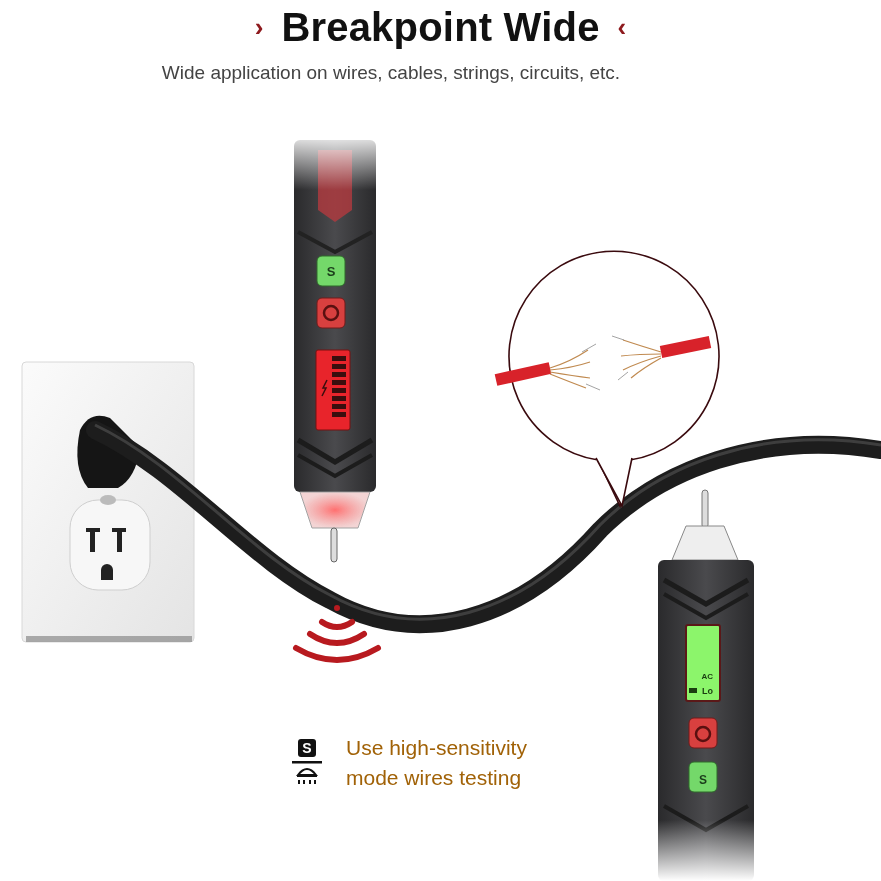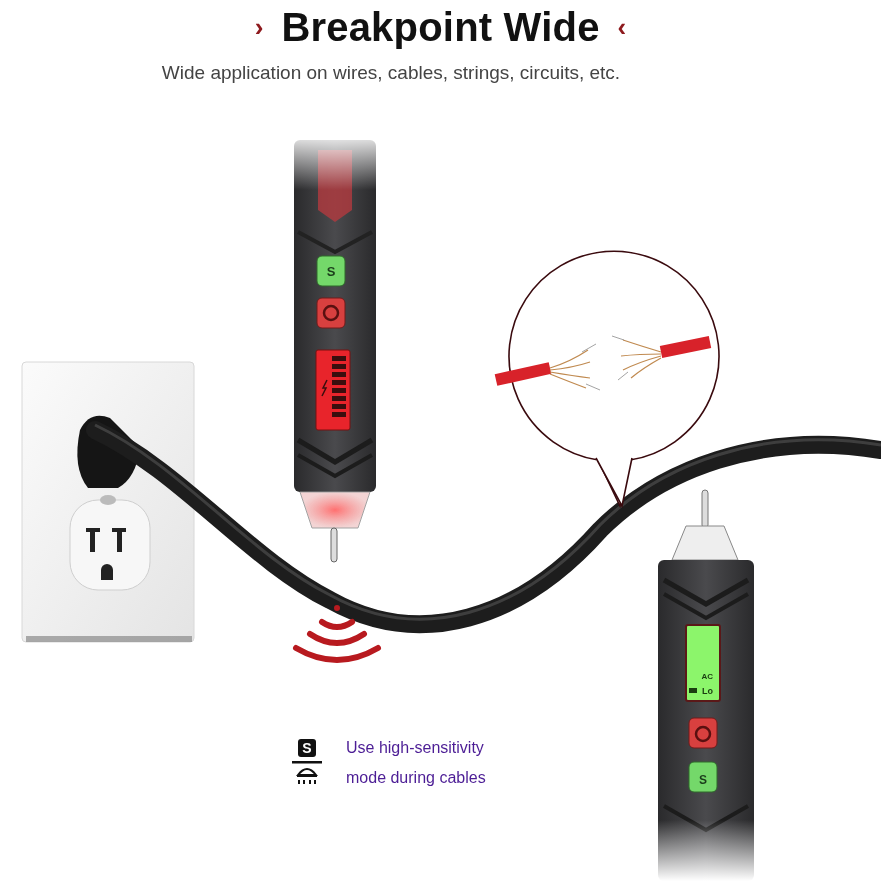--- a/index.html
+++ b/index.html
@@ -5,21 +5,21 @@
   html, body { margin:0; padding:0; background:#ffffff; }
   body { width:881px; height:881px; position:relative; overflow:hidden; font-family:"Liberation Sans", sans-serif; }
   .header { position:absolute; left:0; top:0; width:881px; text-align:center; }
   .title-row { position:absolute; top:2px; left:0; width:881px; height:50px; display:flex; justify-content:center; align-items:center; gap:18px; }
   .title { font-family:"Liberation Sans", sans-serif; font-weight:700; font-size:40px; color:#111; letter-spacing:0.2px; }
   .chev { color:#8e1a1e; font-weight:700; font-size:26px; line-height:1; }
   .subtitle { position:absolute; top:62px; left:0; width:782px; text-align:center; font-size:19px; color:#444; }
   svg.scene { position:absolute; left:0; top:0; }
   .note { position:absolute; left:290px; top:733px; display:flex; align-items:center; gap:22px; }
   .note-icon { width:34px; height:52px; }
-  .note-text { font-size:16px; color:#4c1d95; line-height:30px; }
+  .note-text { font-size:21px; color:#a16207; line-height:30px; }
   .note-text div { white-space:nowrap; }
 </style>
 </head>
 <body>
 
 <div class="header">
   <div class="title-row">
     <span class="chev">›</span>
     <span class="title">Breakpoint Wide</span>
     <span class="chev">‹</span>
@@ -158,15 +158,15 @@
     <rect x="7" y="38" width="20" height="2" fill="#111"></rect>
     <g fill="#111">
         <rect x="8" y="43" width="2" height="4"></rect>
         <rect x="13" y="43" width="2" height="4"></rect>
         <rect x="19" y="43" width="2" height="4"></rect>
         <rect x="24" y="43" width="2" height="4"></rect>
       </g>
   </svg>
   <div class="note-text">
     <div>Use high-sensitivity</div>
-    <div>mode during cables</div>
+    <div>mode wires testing</div>
   </div>
 </div>
 
 </body></html>

